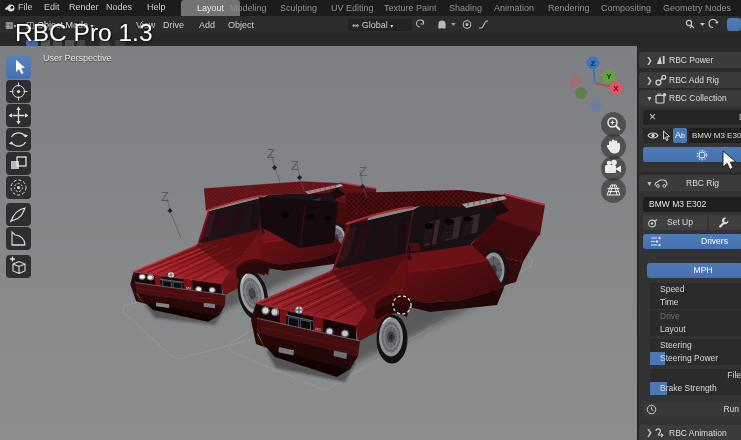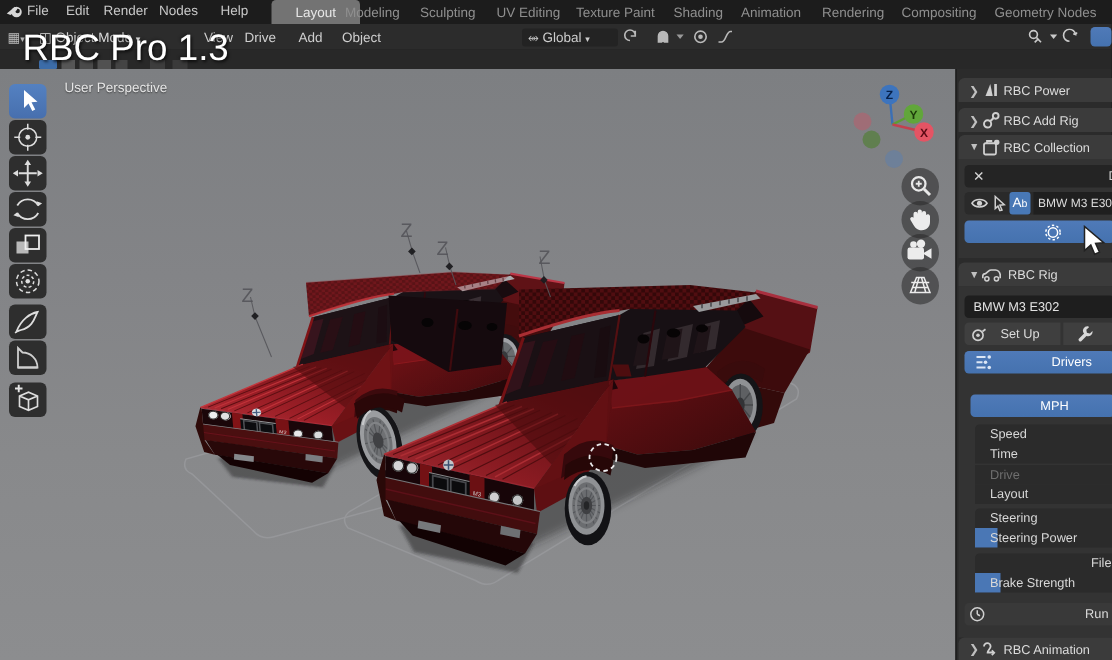--- a/index.html
+++ b/index.html
@@ -459,21 +459,21 @@
       </div>
     </div>
 
     <div class="ph" style="top:129px">
       <span class="arr" style="font-size:7px;top:1px">▼</span>
       <svg class="abs" style="left:15px;top:4px" width="14" height="9" viewBox="0 0 14 9">
         <path d="M1.2 6.5 L1.2 5 Q1.2 3.6 3 3.4 L5.2 1.6 Q5.8 1 6.8 1 L9.6 1 Q12.2 1.2 12.8 4 L12.8 6.5" fill="none" stroke="#cfcfcf" stroke-width="1.1"></path>
         <circle cx="3.9" cy="6.9" r="1.4" fill="none" stroke="#cfcfcf" stroke-width="1"></circle>
         <circle cx="10.3" cy="6.9" r="1.4" fill="none" stroke="#cfcfcf" stroke-width="1"></circle>
       </svg>
-      <span class="lbl" style="left:33px">RBC Rig</span>
+      <span class="lbl" style="left:47px">RBC Rig</span>
     </div>
     <div class="pbody" style="top:145px;height:234px">
       <div class="abs" style="left:4px;top:6px;width:100px;height:15px;background:#1e1e1e;border-radius:3px;color:#e2e2e2;line-height:15px;padding-left:6px">BMW M3 E302</div>
       <div class="abs" style="left:4px;top:24px;width:64px;height:15px;background:#3f3f3f;border-radius:3px 0 0 3px;color:#dcdcdc;">
         <svg class="abs" style="left:4px;top:2.5px" width="11" height="11" viewBox="0 0 11 11">
           <circle cx="5" cy="5.5" r="3.4" fill="none" stroke="#d0d0d0" stroke-width="1.1"></circle>
           <circle cx="5" cy="5.5" r="1.2" fill="#d0d0d0"></circle>
           <path d="M8 3 l2-1.5" stroke="#d0d0d0" stroke-width="1.1"></path>
         </svg>
         <span class="abs" style="left:24px;top:2px">Set Up</span>

